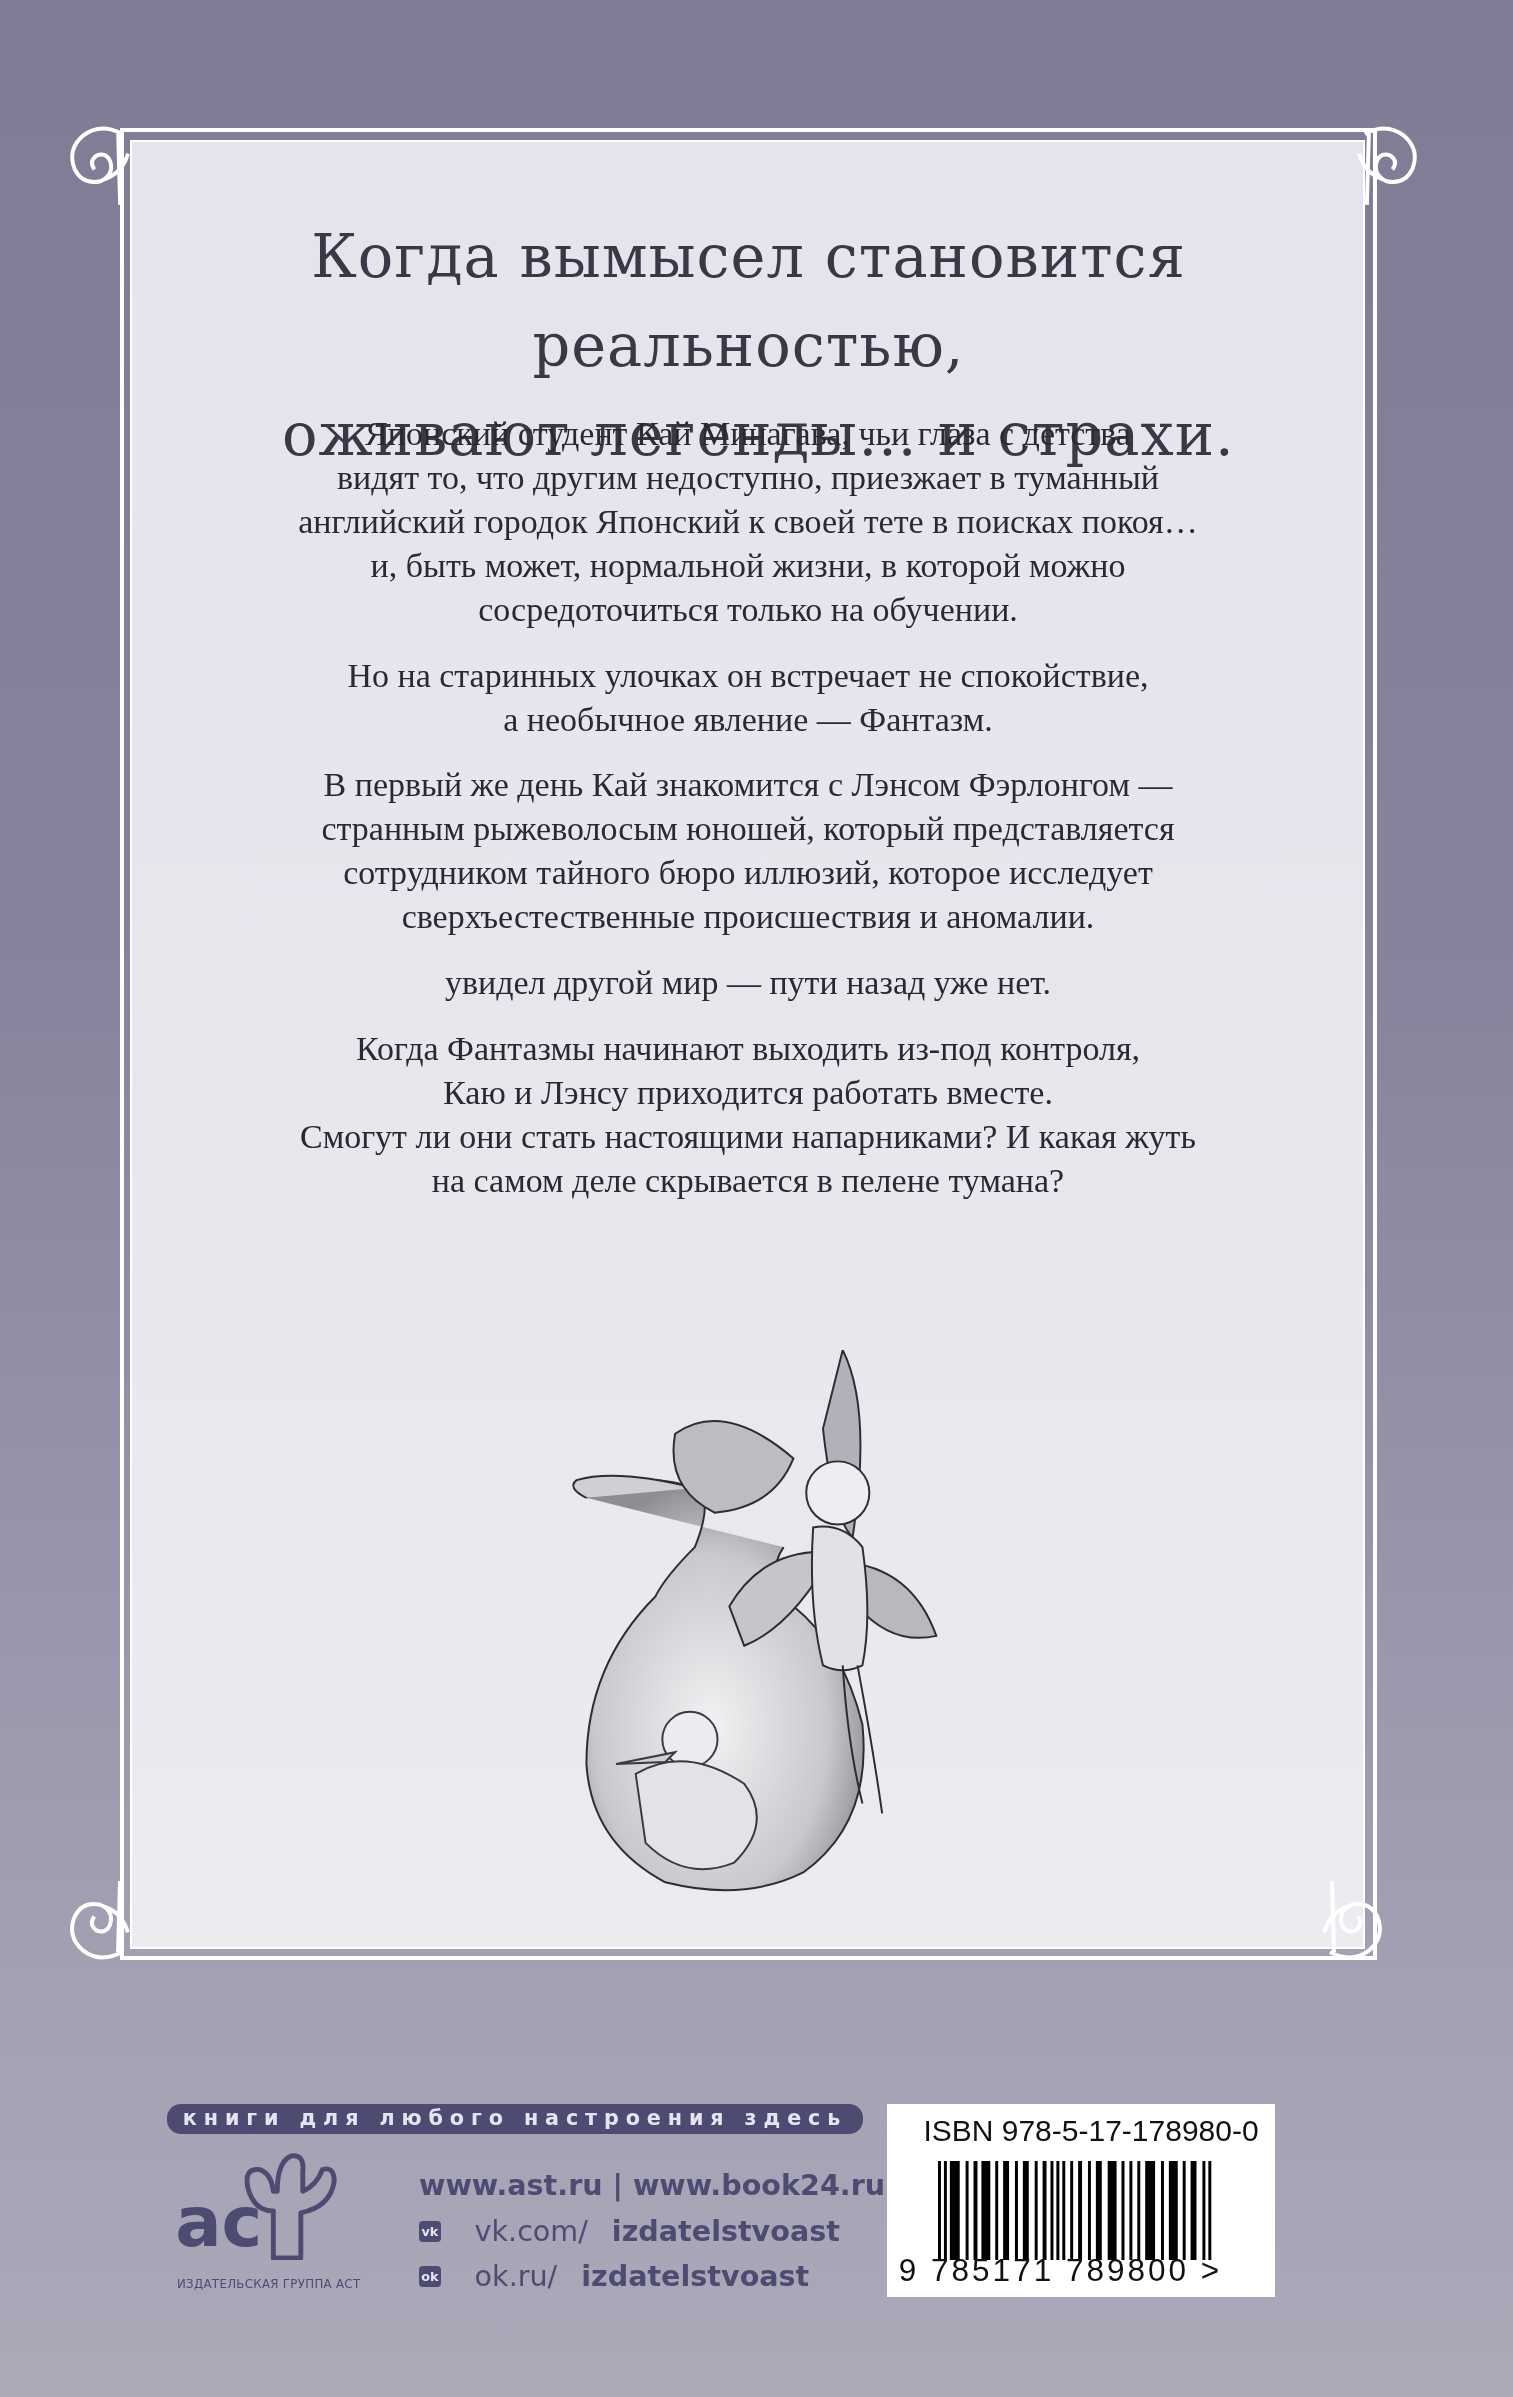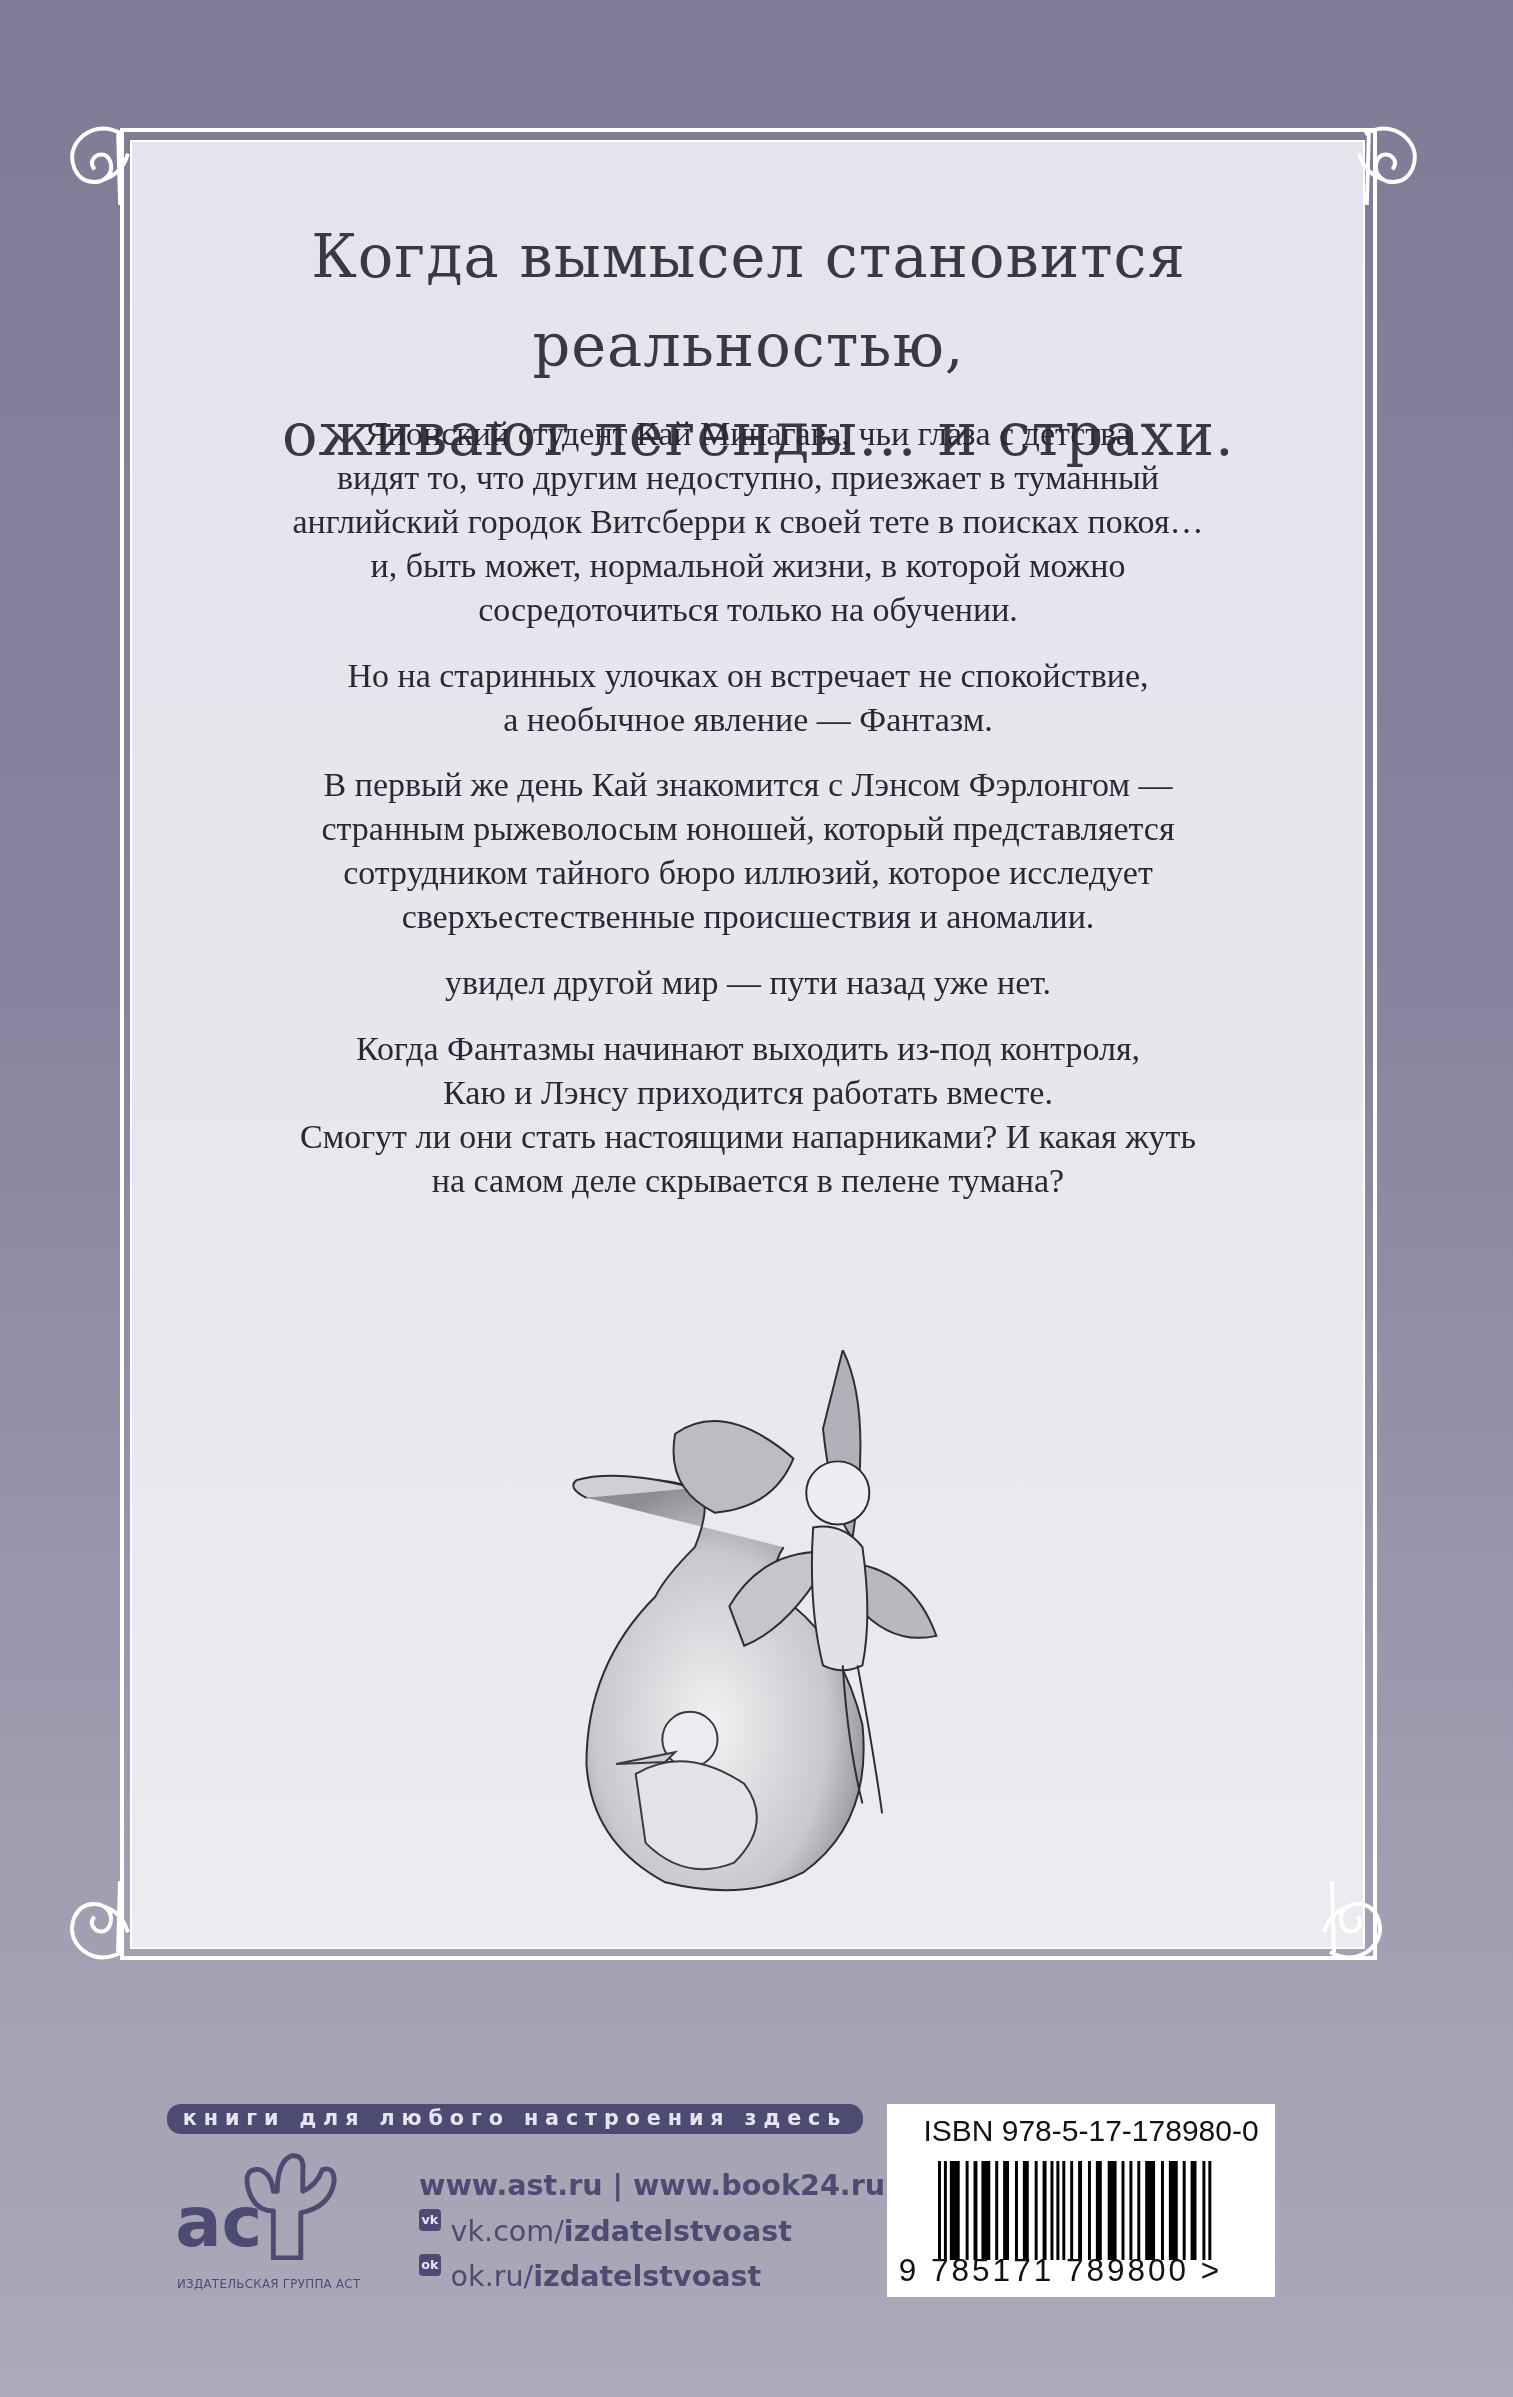--- a/index.html
+++ b/index.html
@@ -55,21 +55,21 @@
   .logo-caption {
     position:absolute; left:177px; top:2277px; width:217px;
     font-family:"DejaVu Sans", sans-serif; font-size:11.8px; color:#4e4b73;
     letter-spacing:0.3px;
   }
   .links {
     position:absolute; left:419px; top:2162px; color:#4e4b73;
     font-family:"DejaVu Sans", sans-serif;
   }
   .links .web { font-size:28.6px; font-weight:bold; height:47px; line-height:47px; }
-  .links .social { font-size:28.6px; height:45px; line-height:45px; display:flex; align-items:flex-start; }
+  .links .social { font-size:28.6px; height:45px; line-height:45px; display:flex; align-items:center;gap:24px; }
   .links .social b { font-weight:bold; }
   .sicon {
     width:21.7px; height:21.7px; background:#4e4b73; border-radius:3.9px; margin-right:9.9px;
     color:#e6e4ef; font-size:12.8px; font-weight:bold; line-height:21.7px; text-align:center;
     display:inline-block;
   }
   .isbn-box {
     position:absolute; left:887px; top:2104px; width:388px; height:193px; background:#ffffff;
   }
   .isbn-text {
@@ -112,21 +112,21 @@
 
 <div class="tagline">
   <span class="line">Когда вымысел становится реальностью,</span>
   <span class="line" style="padding-left:19.7px">оживают легенды… и страхи.</span>
 </div>
 
 <div class="body-text">
   <p>
     <span class="line">Японский студент Кай Минагава, чьи глаза с детства</span>
     <span class="line">видят то, что другим недоступно, приезжает в туманный</span>
-    <span class="line">английский городок Витсберри к своей тете в поисках покоя…</span>
+    <span class="line">английский городок Японский к своей тете в поисках покоя…</span>
     <span class="line">и, быть может, нормальной жизни, в которой можно</span>
     <span class="line">сосредоточиться только на обучении.</span>
   </p>
   <p>
     <span class="line">Но на старинных улочках он встречает не спокойствие,</span>
     <span class="line">а необычное явление — Фантазм.</span>
   </p>
   <p>
     <span class="line">В первый же день Кай знакомится с Лэнсом Фэрлонгом —</span>
     <span class="line">странным рыжеволосым юношей, который представляется</span>

